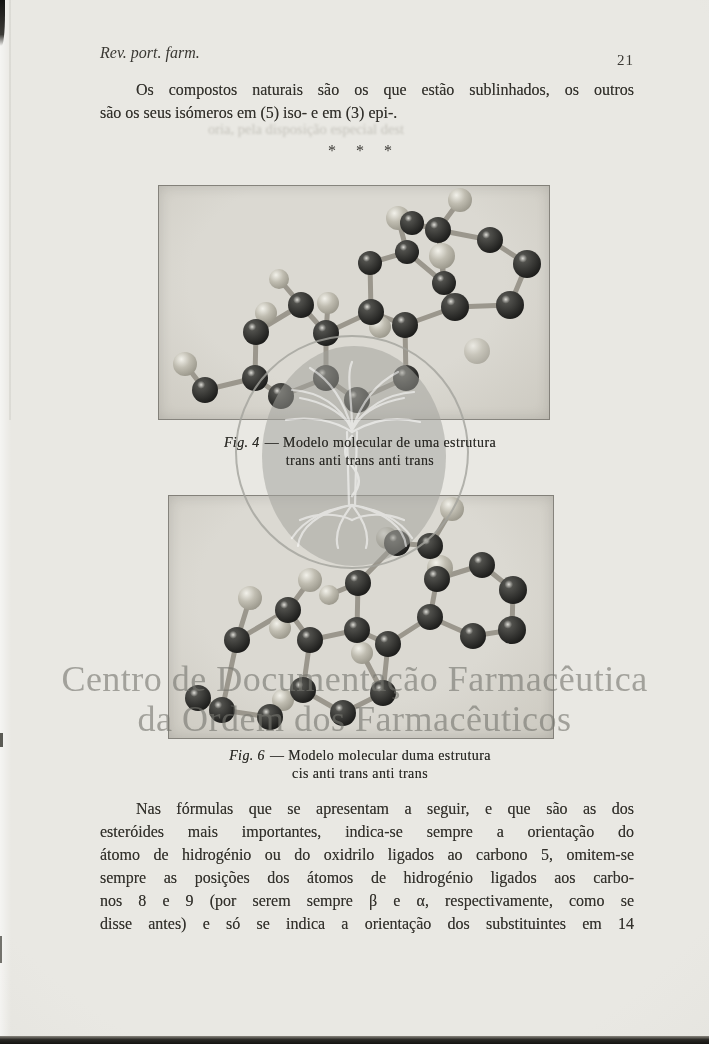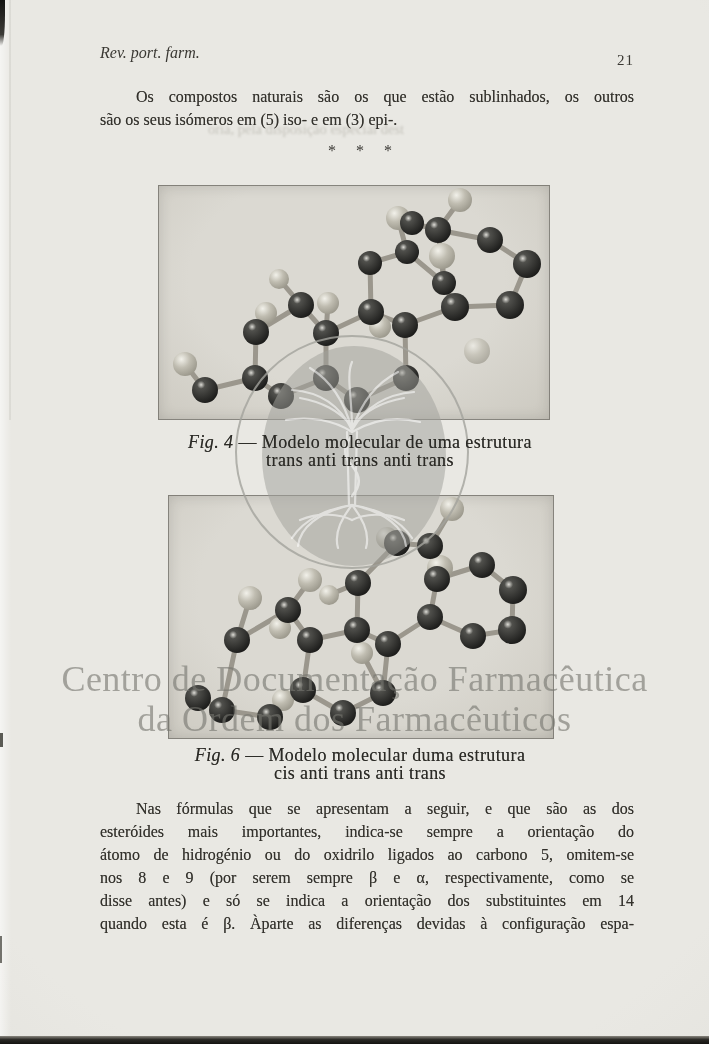--- a/index.html
+++ b/index.html
@@ -19,37 +19,37 @@
   
   .header{position:absolute;left:100px;top:44px;width:534px;z-index:2;}
   .journal{font-style:italic;font-size:16px;color:#3a3833;}
   .pageno{position:absolute;right:0;top:8px;font-size:15px;letter-spacing:1px;color:#3a3833;}
   
   .para{position:absolute;left:100px;width:534px;z-index:2;font-size:16px;line-height:23px;
     text-shadow:0 0 .4px rgba(40,40,35,.55);}
   .para .line{white-space:normal;overflow:hidden;height:23px;}
   .j{text-align:justify;text-align-last:justify;}
   .indent{text-indent:36px;}
-  .intro{top:85px;}
+  .intro{top:78px;}
   .bodypara{top:797px;}
   .separator{position:absolute;left:100px;width:520px;top:142px;text-align:center;z-index:2;
     font-size:16px;word-spacing:16px;color:#3a3834;}
   .bleed{position:absolute;left:208px;top:121px;width:340px;z-index:1;font-size:14.5px;
     color:#a19e94;opacity:.5;filter:blur(1.1px);}
   
   .photo{position:absolute;z-index:1;border:1px solid rgba(70,68,62,.55);
     background:radial-gradient(ellipse at 48% 40%, #dbd9d2 55%, #ccc9c0 100%);
     box-shadow:inset 0 0 14px rgba(0,0,0,.13);}
   .photo1{left:158px;top:185px;width:390px;height:233px;}
   .photo2{left:168px;top:495px;width:384px;height:242px;}
   .photo svg{display:block;width:100%;height:100%;}
   .rod{stroke:#98948a;stroke-width:5;stroke-linecap:round;opacity:.95;}
   
   .caption{position:absolute;left:130px;width:460px;text-align:center;z-index:6;
-    font-size:18px;letter-spacing:.4px;color:#2b2a26;line-height:17.5px;
+    font-size:14px;letter-spacing:.4px;color:#2b2a26;line-height:17.5px;
     text-shadow:0 0 .4px rgba(40,40,35,.6);}
   .caption1{top:434px;}
   .caption2{top:747px;}
   .figlabel{font-style:italic;margin-right:5px;}
   
   .wm-logo{position:absolute;left:225px;top:325px;width:260px;height:255px;z-index:5;}
   .wm-text{position:absolute;left:0;width:709px;text-align:center;z-index:7;
     font-family:"Liberation Serif", serif;font-size:36px;letter-spacing:.5px;
     color:rgba(118,118,111,.62);}
   .wm1{top:658px;}
@@ -254,23 +254,23 @@
 
   <div class="caption caption2">
     <span class="figlabel">Fig. 6</span><span>— Modelo molecular duma estrutura</span>
     <div>cis anti trans anti trans</div>
   </div>
 
   <div class="para bodypara">
     <div class="line j indent">Nas fórmulas que se apresentam a seguir, e que são as dos</div>
     <div class="line j">esteróides mais importantes, indica-se sempre a orientação do</div>
     <div class="line j">átomo de hidrogénio ou do oxidrilo ligados ao carbono 5, omitem-se</div>
+    <div class="line j">sempre as posições dos átomos de hidrogénio ligados aos carbo-</div>
     <div class="line j">nos 8 e 9 (por serem sempre β e α, respectivamente, como se</div>
     <div class="line j">disse antes) e só se indica a orientação dos substituintes em 14</div>
-    <div class="line j">quando esta é β. Àparte as diferenças devidas à configuração espa-</div>
   </div>
 
   <svg class="wm-logo" viewBox="0 0 260 255">
     <circle cx="127" cy="127" r="116" fill="none" stroke="#a3a39c" stroke-width="2" opacity=".8"></circle>
     <ellipse cx="129" cy="131" rx="92" ry="110" fill="#a2a29b" opacity=".52"></ellipse>
     <g stroke="#ffffff" stroke-width="2.2" fill="none" opacity=".55" stroke-linecap="round">
       <path d="M127,105 C115,80 95,67 67,65"></path>
         <path d="M127,105 C119,75 105,55 85,43"></path>
       <path d="M127,103 C127,73 121,50 127,37"></path>
         <path d="M127,105 C137,75 153,57 173,47"></path>

